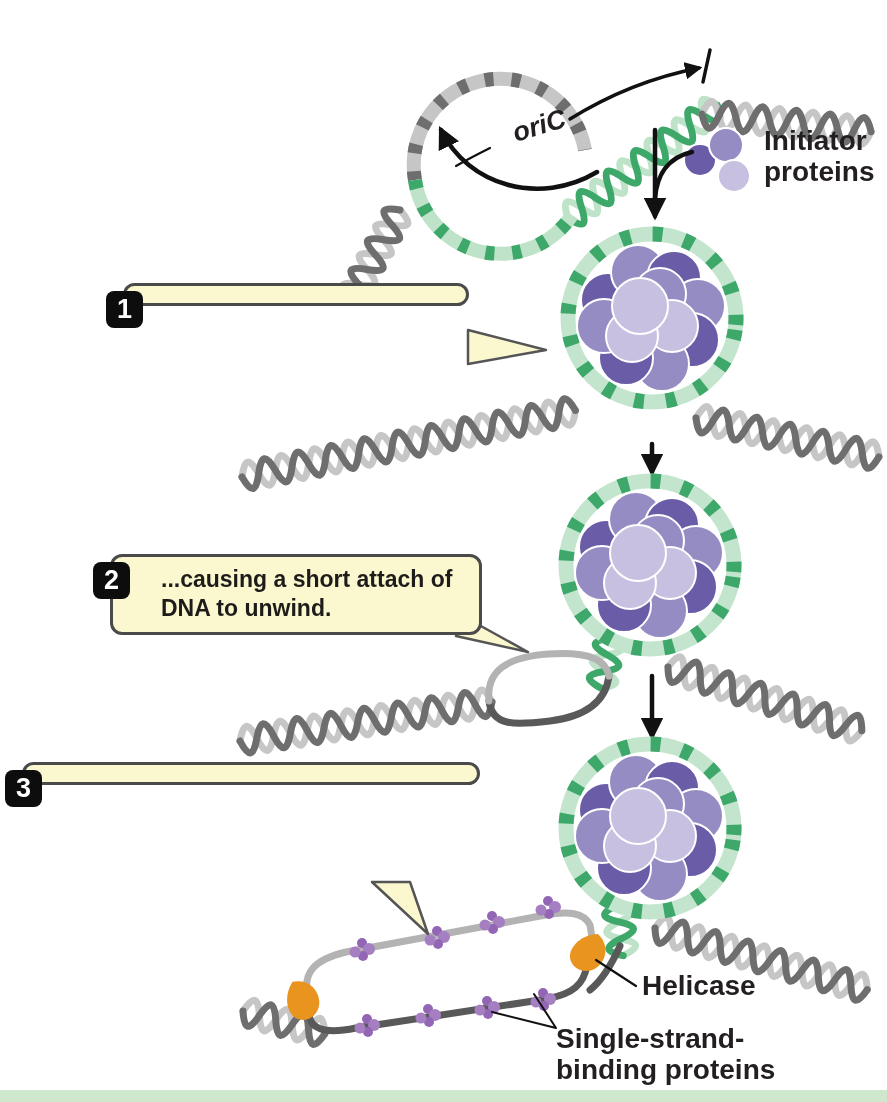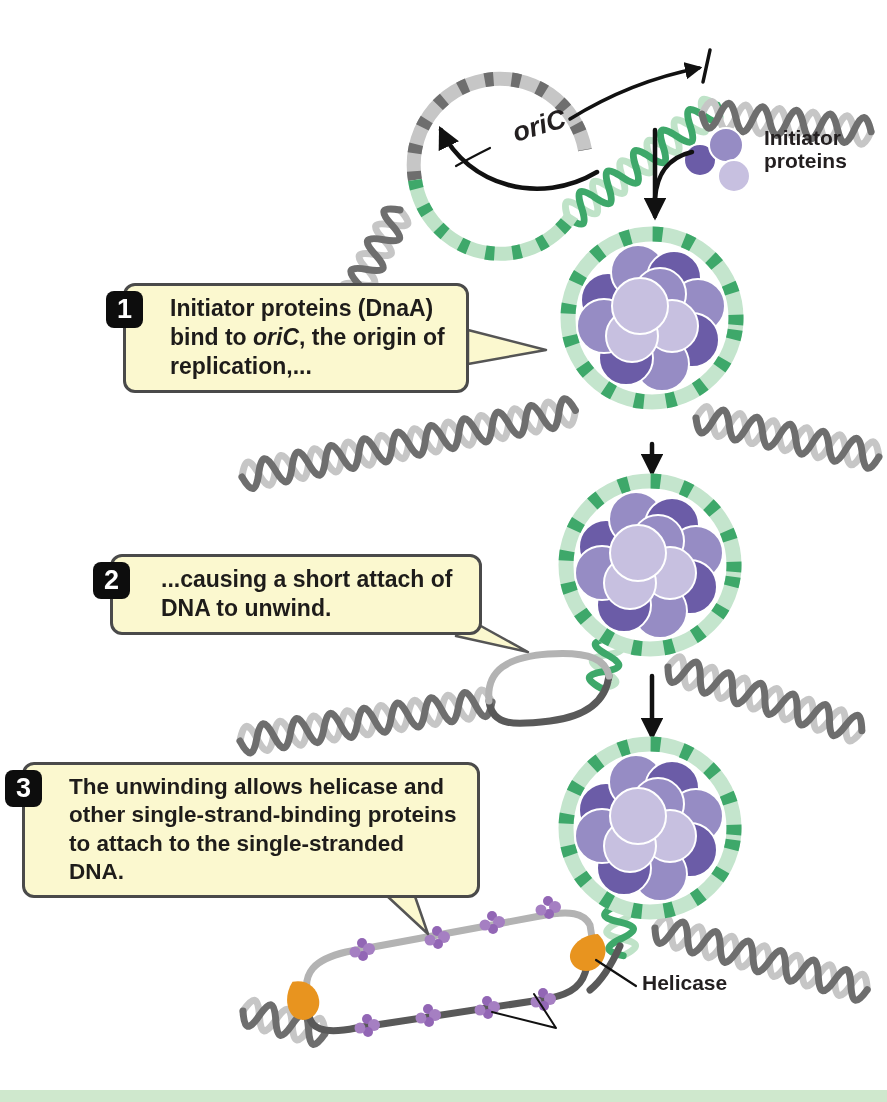--- a/index.html
+++ b/index.html
@@ -28,21 +28,21 @@
   .callout{position:absolute;box-sizing:border-box;background:#fbf8cf;border:3px solid #4a4a4a;
            border-radius:12px;padding:8px 12px 9px 44px;font-weight:bold;font-size:23px;
            line-height:1.26;color:#1e1c1a;}
   .callout em{font-style:italic;}
   .badge{position:absolute;left:-20px;top:5px;width:37px;height:37px;background:#0d0d0d;
          color:#fff;border-radius:8px;font-size:27px;line-height:37px;text-align:center;
          font-weight:bold;}
   #c1{left:123px;top:283px;width:346px;}
   #c2{left:110px;top:554px;width:372px;padding-left:48px;}
   #c3{left:22px;top:762px;width:458px;font-size:22.5px;}
-  .lbl{position:absolute;font-weight:bold;font-size:21px;line-height:1.1;color:#231f20;}
+  .lbl{position:absolute;font-weight:bold;font-size:28px;line-height:1.1;color:#231f20;}
   #lbl-init{left:764px;top:126px;width:120px;}
   #lbl-heli{left:642px;top:971px;text-align:center;}
   #lbl-ssb{left:556px;top:1024px;width:280px;}
   .oric-text{font-size:27px;font-weight:bold;font-style:italic;fill:#231f20;}
   #strip{position:absolute;left:0;top:1090px;width:887px;height:12px;background:#cfe8cd;}
 </style>
 </head>
 <body>
 
 <div id="stage">
@@ -186,31 +186,30 @@
   <path class="thinline" d="M596 960 L636 986"></path>
   <path class="thinline" style="stroke-width:2" d="M492 1012 L556 1028 M534 994 L556 1028"></path>
 
   <path class="tail" d="M468 330 L546 350 L468 364 Z"></path>
   <path class="tail" d="M470 620 L528 652 L456 636 Z"></path>
   <path class="tail" d="M372 882 L428 934 L410 882 Z"></path>
 </svg>
 
 <div class="callout" id="c1">
   <span class="badge">1</span>
-  <span><span>Initiator proteins (DnaA) bind to </span><em>oriC</em><span>, the origin of replication,...</span></span>
 </div>
 
 <div class="callout" id="c2">
   <span class="badge">2</span>
   <span><span>...causing a short attach of DNA to unwind.</span><em></em><span></span></span>
 </div>
 
 <div class="callout" id="c3">
   <span class="badge">3</span>
-  <span><span>The unwinding allows helicase and other single-strand-binding proteins to attach to the single-stranded DNA.</span><em></em><span></span></span>
 </div>
 
 <div class="lbl" id="lbl-init">Initiator proteins</div>
 <div class="lbl" id="lbl-heli">Helicase</div>
+<div class="lbl" id="lbl-ssb">Single-strand-binding proteins</div>
 
 <div id="strip"></div>
 
 </div>
 
 </body></html>

